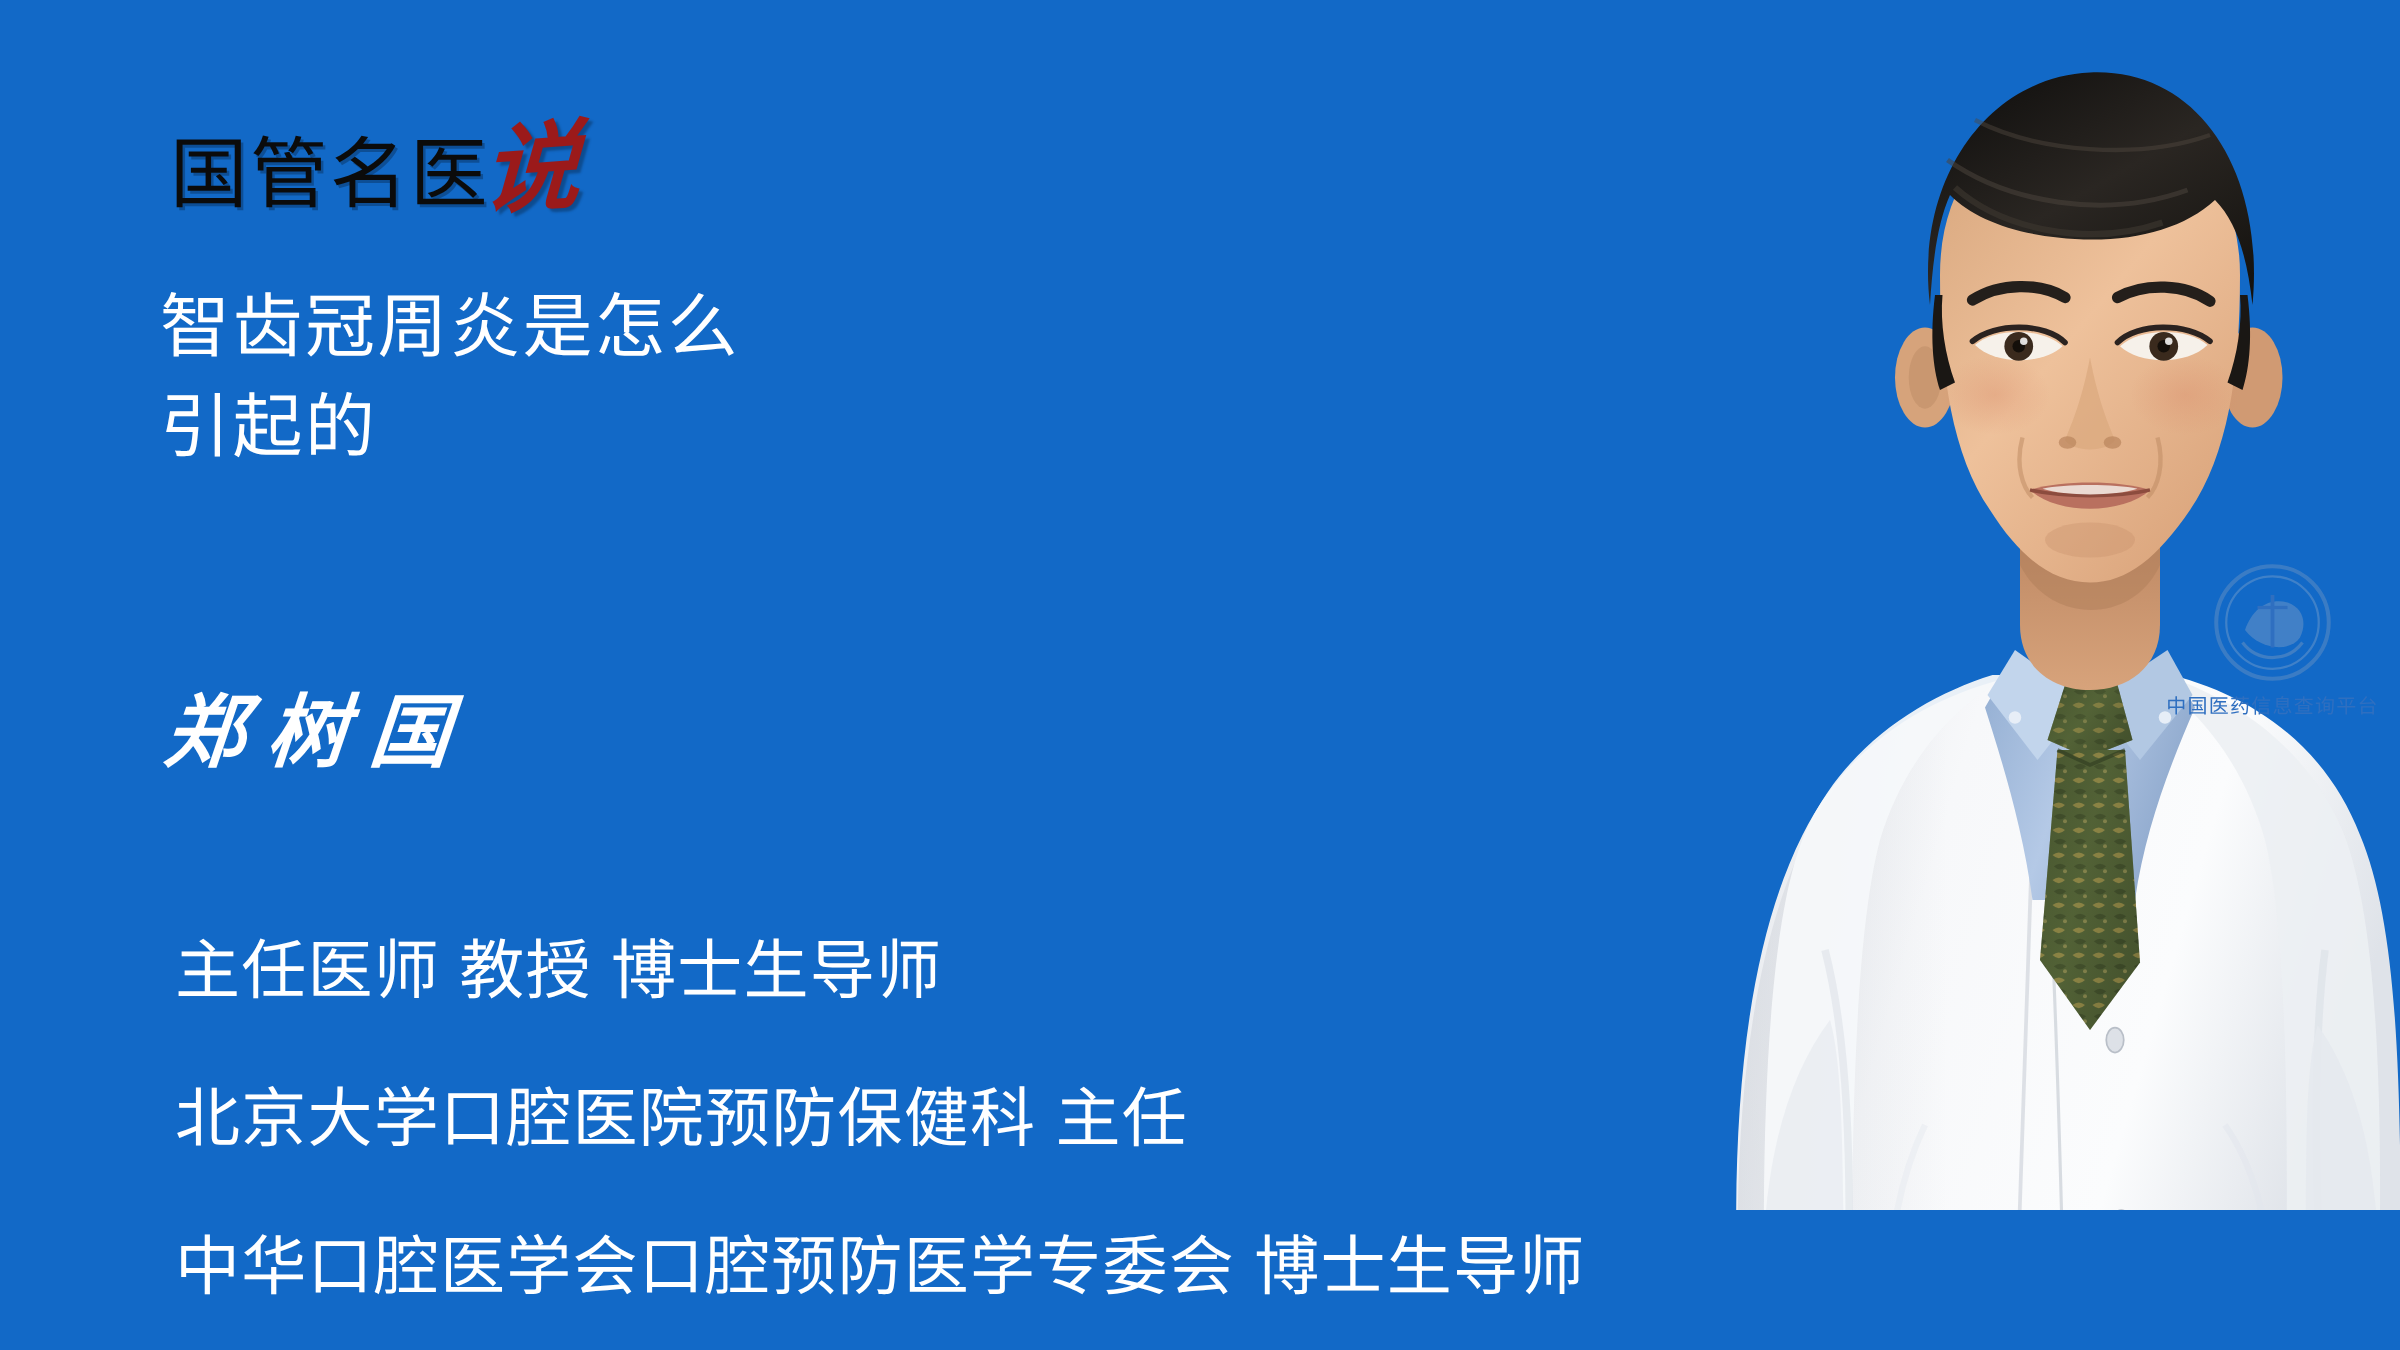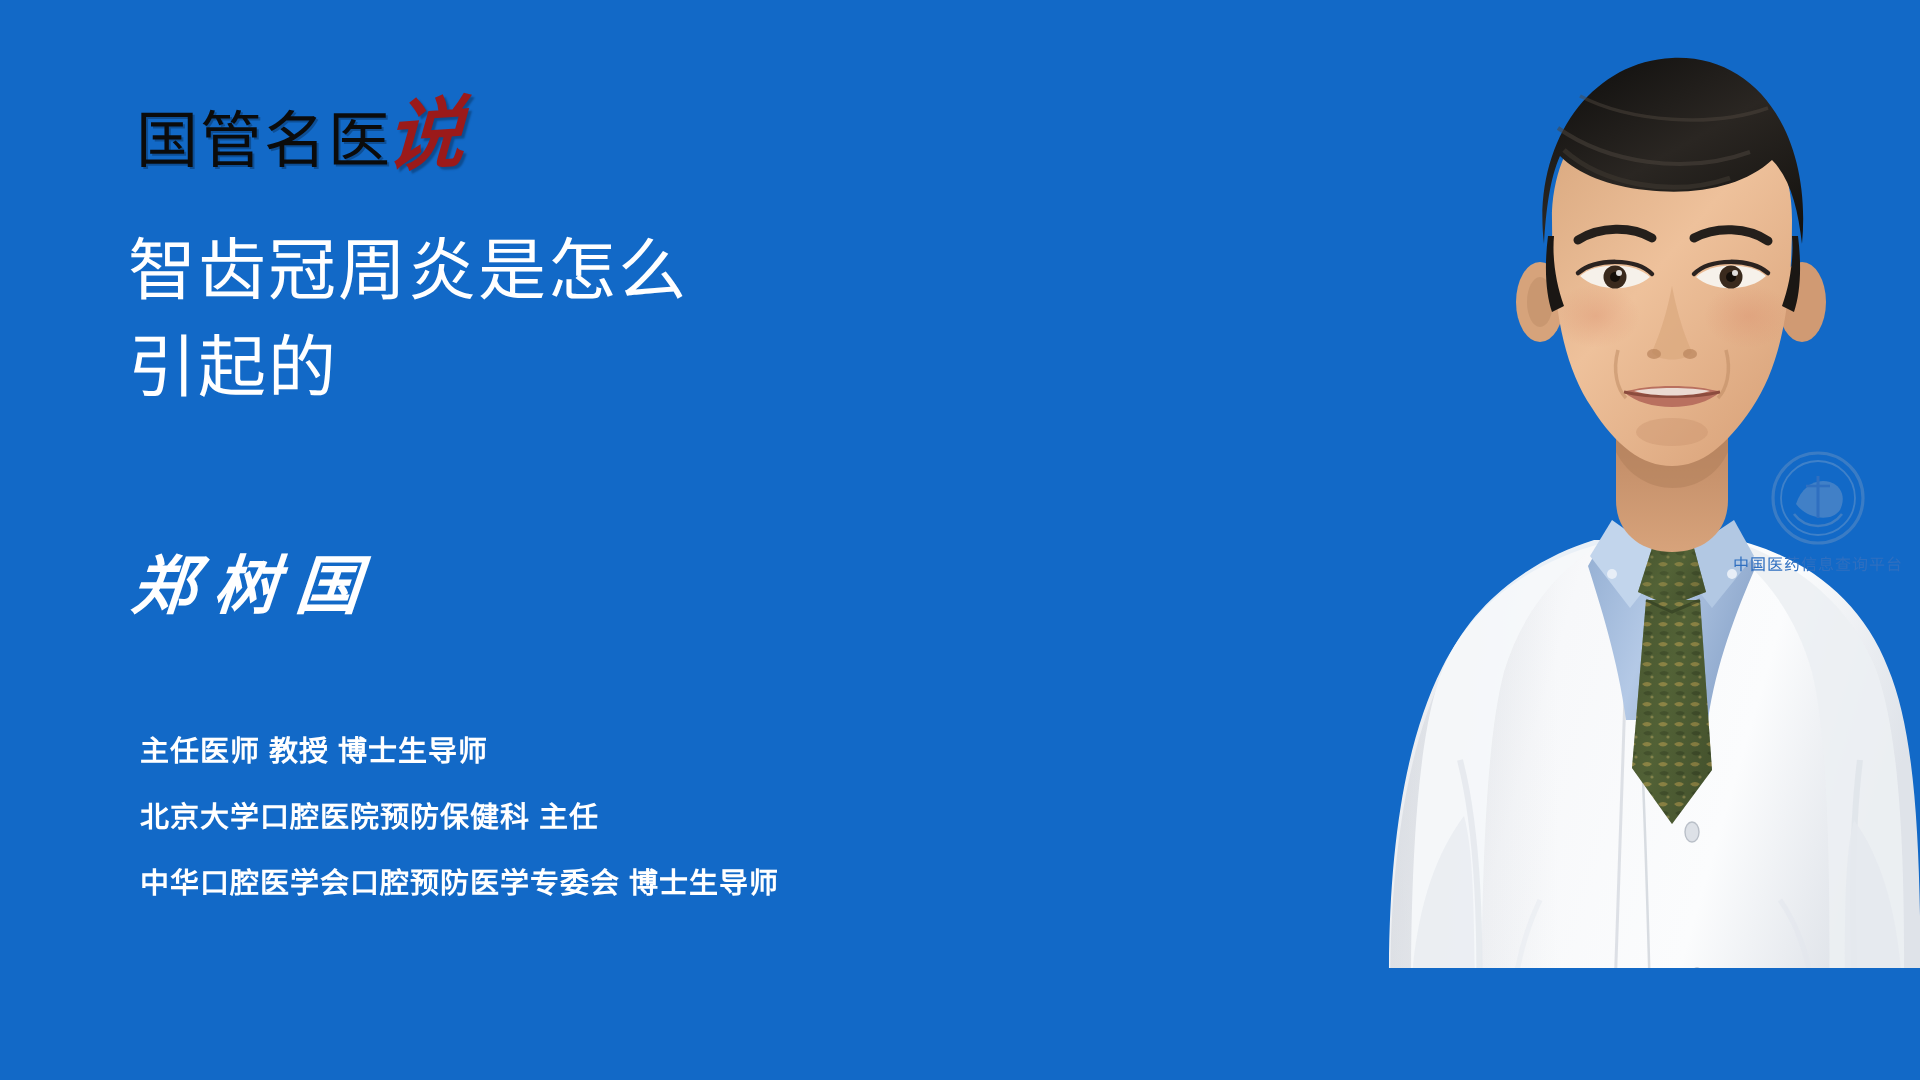--- a/index.html
+++ b/index.html
@@ -46,21 +46,21 @@
     text-shadow:3px 3px 2px rgba(0,0,0,.28);
   }
 
   
   #headline {
     position:absolute; left:128px; top:222px;
     width:960px;
   }
   #headline .hl-line {
     color:#ffffff;
-    font-size:68px;
+    font-size:56px;
     font-weight:400;
     line-height:1.42;
     letter-spacing:2px;
     white-space:nowrap;
   }
 
   
   #doctor-name {
     position:absolute; left:132px; top:555px;
     color:#ffffff;
@@ -73,22 +73,22 @@
     transform:skewX(-5deg);
   }
 
   
   #credentials {
     position:absolute; left:140px; top:718px;
     width:1060px;
   }
   #credentials .cred-line {
     color:#ffffff;
-    font-size:29px;
-    font-weight:700;
+    font-size:52px;
+    font-weight:400;
     line-height:2.28;
     letter-spacing:1px;
     white-space:nowrap;
   }
 
   
   #portrait {
     position:absolute;
     left:1160px; top:0;
     width:760px; height:968px;

